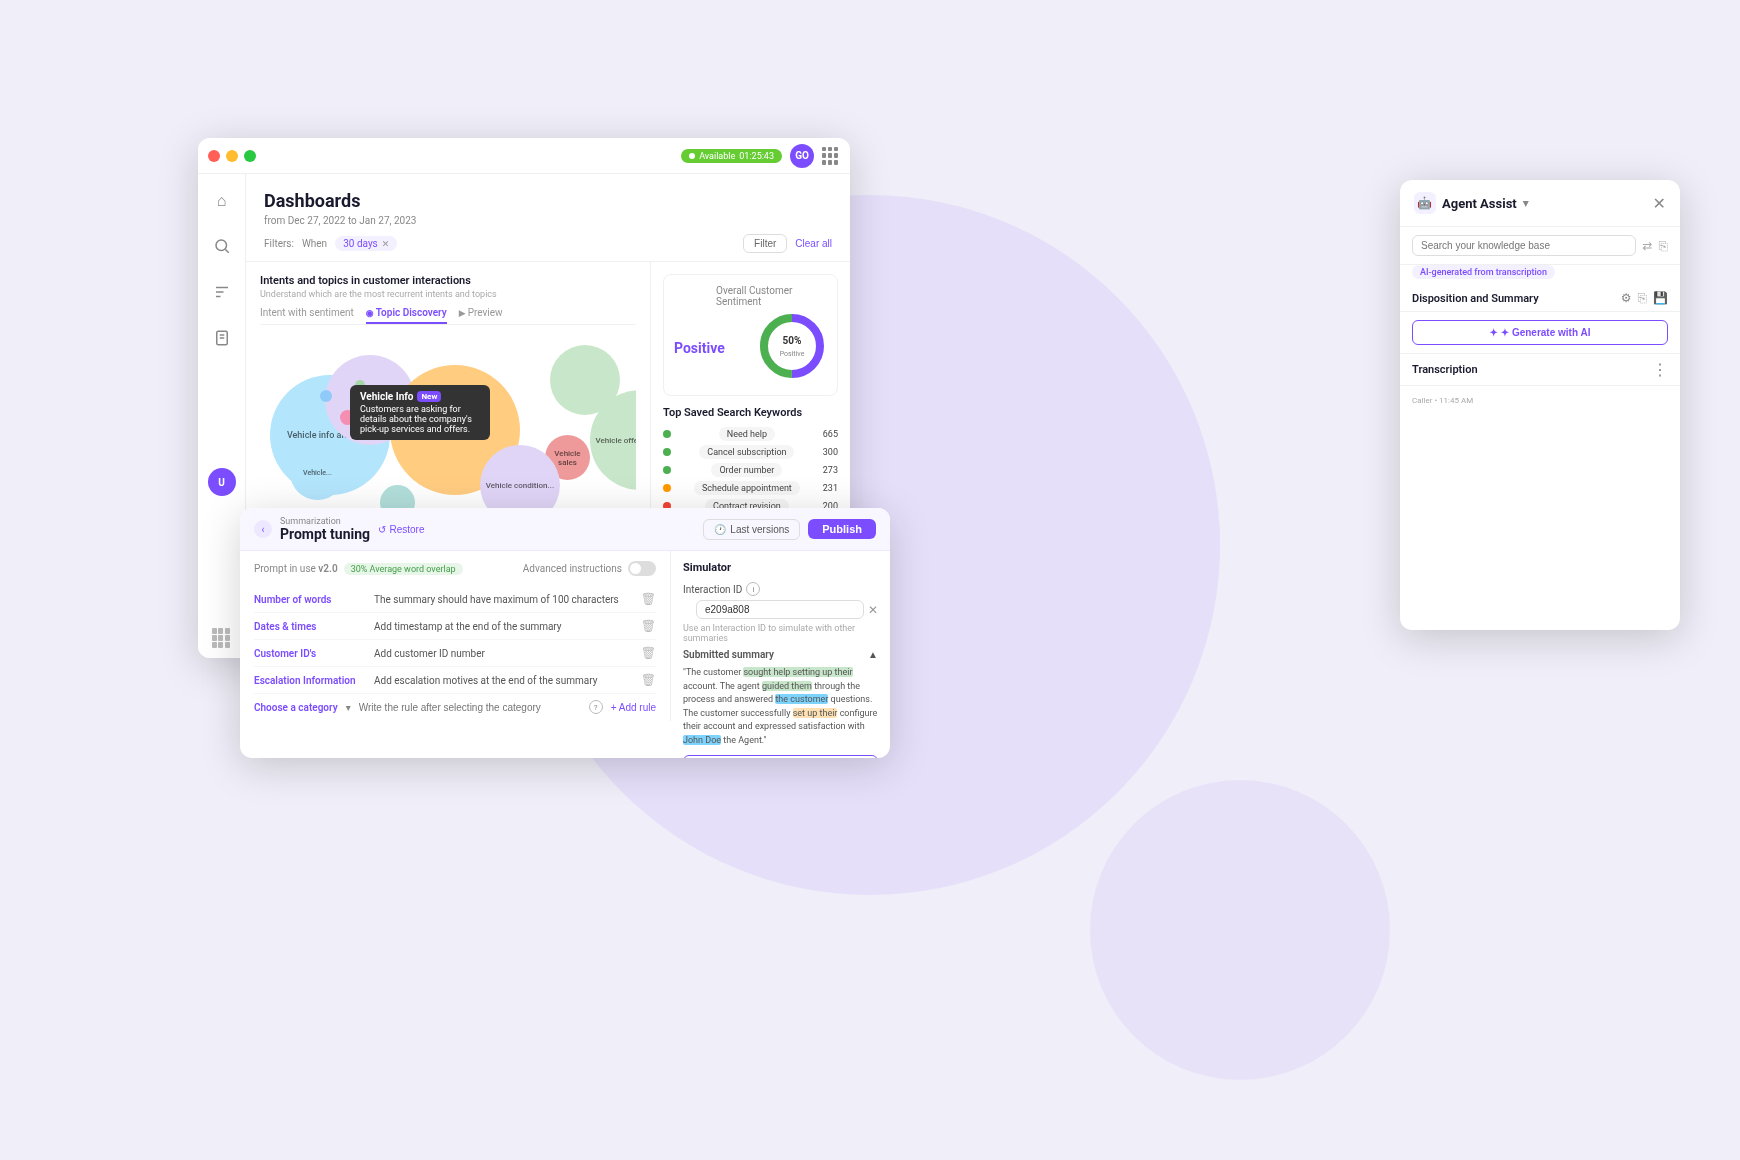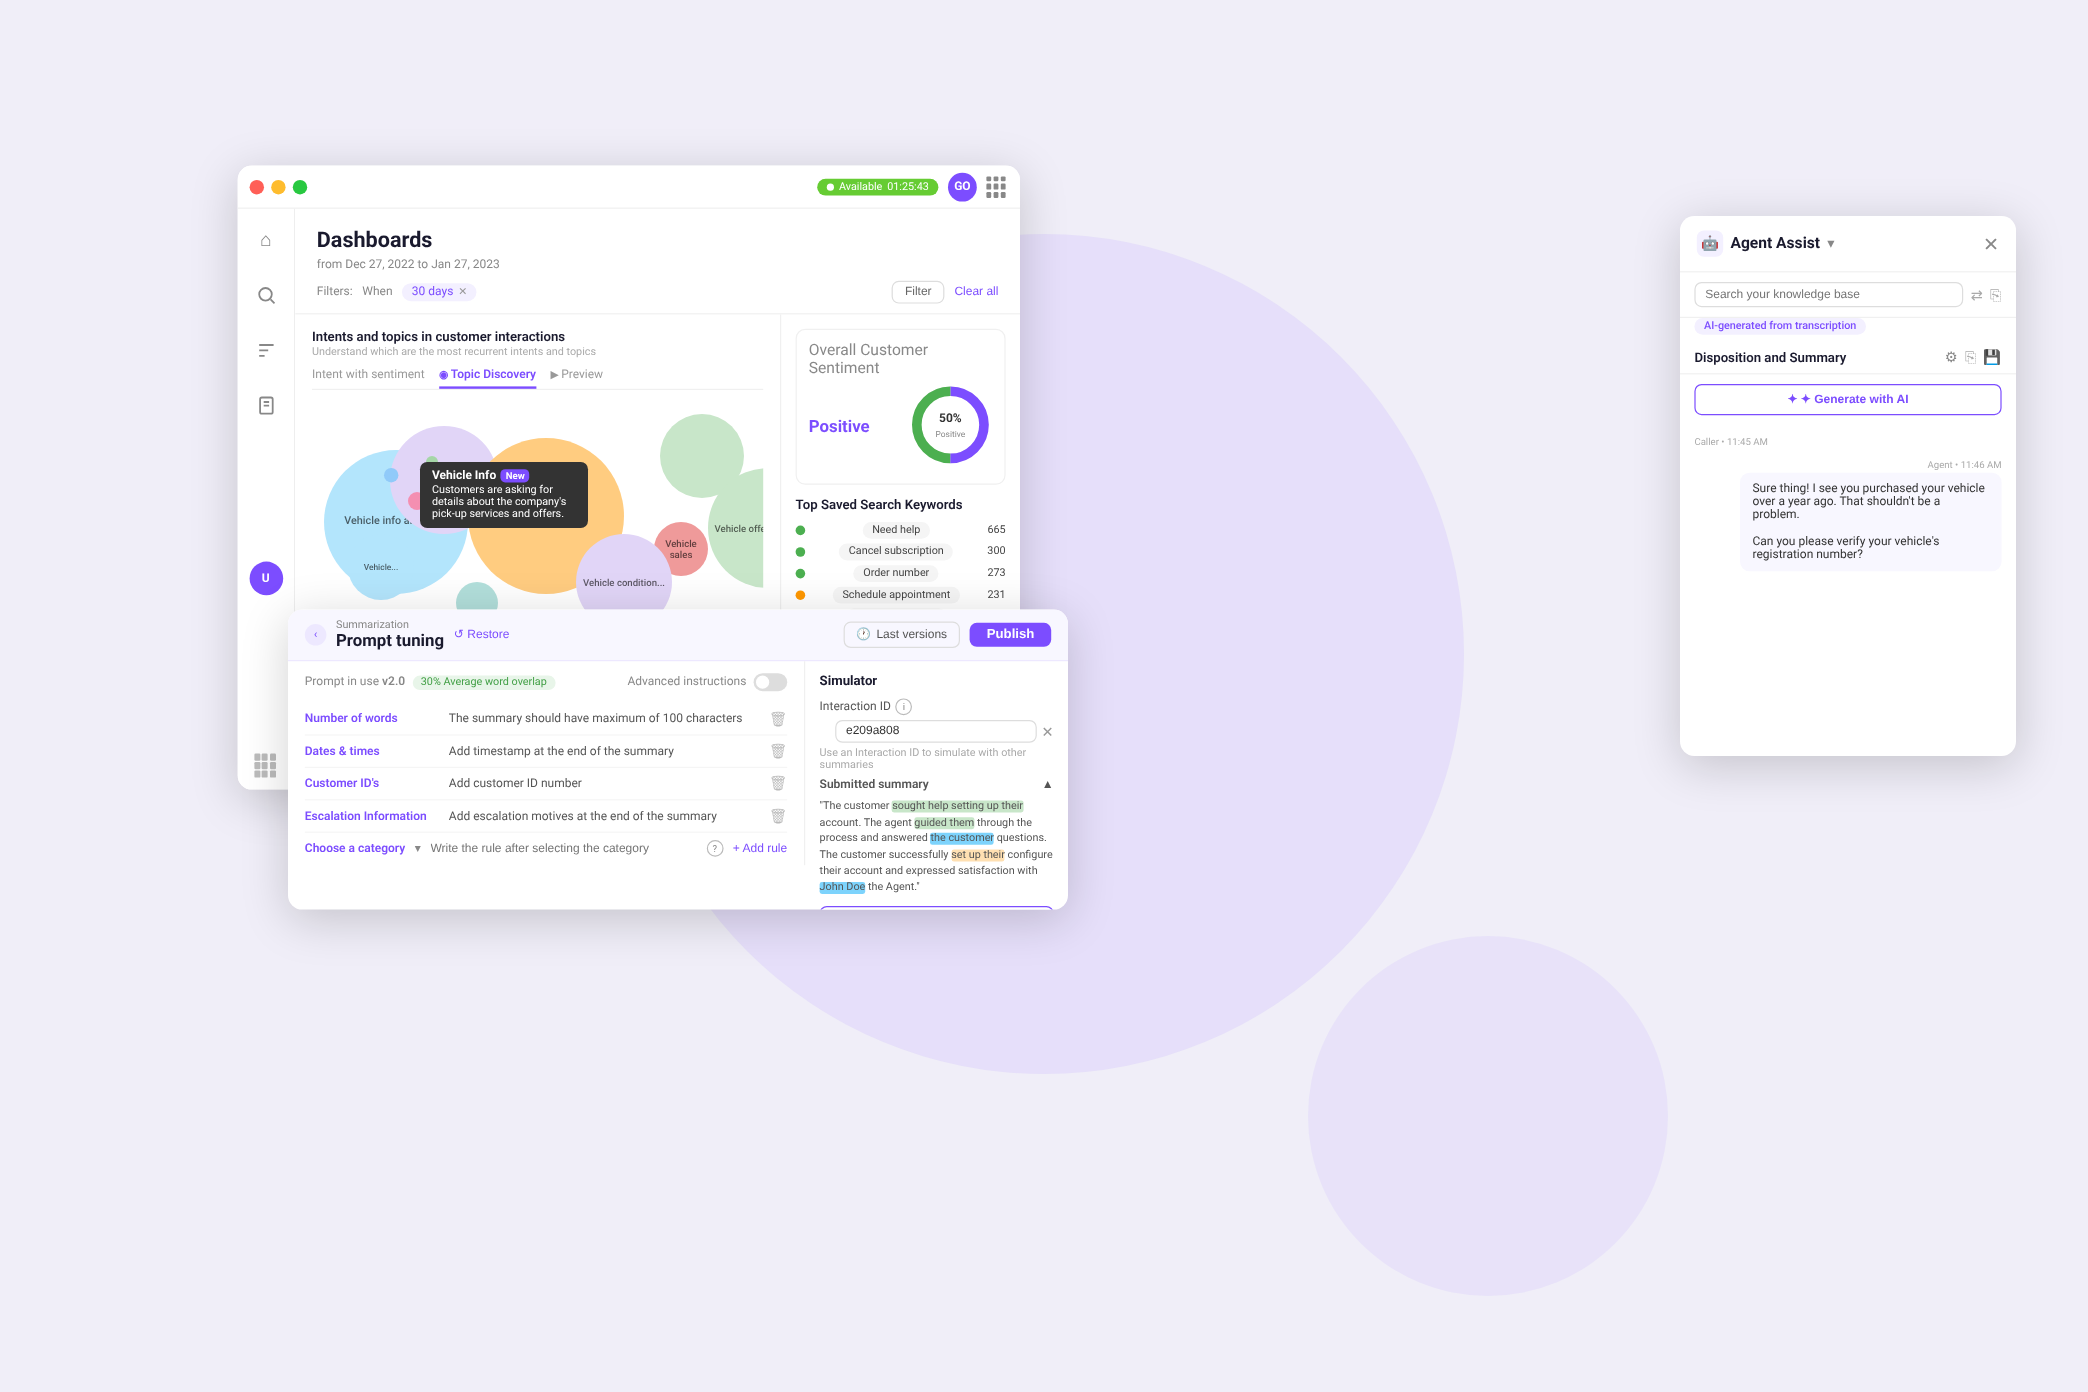--- a/index.html
+++ b/index.html
@@ -212,21 +212,21 @@
     }
     .new-badge {
       background: #7c4dff; color: #fff; border-radius: 4px;
       padding: 1px 4px; font-size: 8px;
     }
 
     
     .sentiment-card {
       border: 1px solid #f0f0f0; border-radius: 8px; padding: 10px; margin-bottom: 10px;
     }
-    .sentiment-label { font-size: 13px; color: #888; margin-bottom: 4px; }
+    .sentiment-label { font-size: 10px; color: #888; margin-bottom: 4px; margin-left: 42px; }
     .sentiment-value { font-size: 14px; font-weight: 700; color: #7c4dff; }
 
     
     .keywords-title { font-size: 11px; font-weight: 600; color: #1a1a2e; margin-bottom: 8px; }
     .keyword-row {
       display: flex; align-items: center; justify-content: space-between;
       margin-bottom: 4px;
     }
     .keyword-tag {
       background: #f5f5f5; border-radius: 10px;
@@ -769,26 +769,26 @@
     <span class="disposition-label">Disposition and Summary</span>
     <span class="gear-icon">⚙</span>
     <span class="copy-icon">⎘</span>
     <span class="save-icon">💾</span>
   </div>
 
   <button class="generate-btn">
       <span>✦ ✦ Generate with AI</span>
     </button>
 
+  <div class="transcription-header">
+    <span class="transcription-label">Transcription</span>
+    <span class="dots-menu">⋮</span>
+  </div>
 
   <div class="chat-area">
 
 
     <div>
       <div class="caller-label">Caller • 11:45 AM</div>
     </div>
 
-    <div style="display:flex;flex-direction:column;align-items:flex-end;">
-      <div class="agent-label">Agent • 11:46 AM</div>
-      <div class="chat-msg-ai">Sure thing! I see you purchased your vehicle over a year ago. That shouldn't be a problem.<br><br>Can you please verify your vehicle's registration number?</div>
-    </div>
   </div>
 </div>
 
 </body></html>

